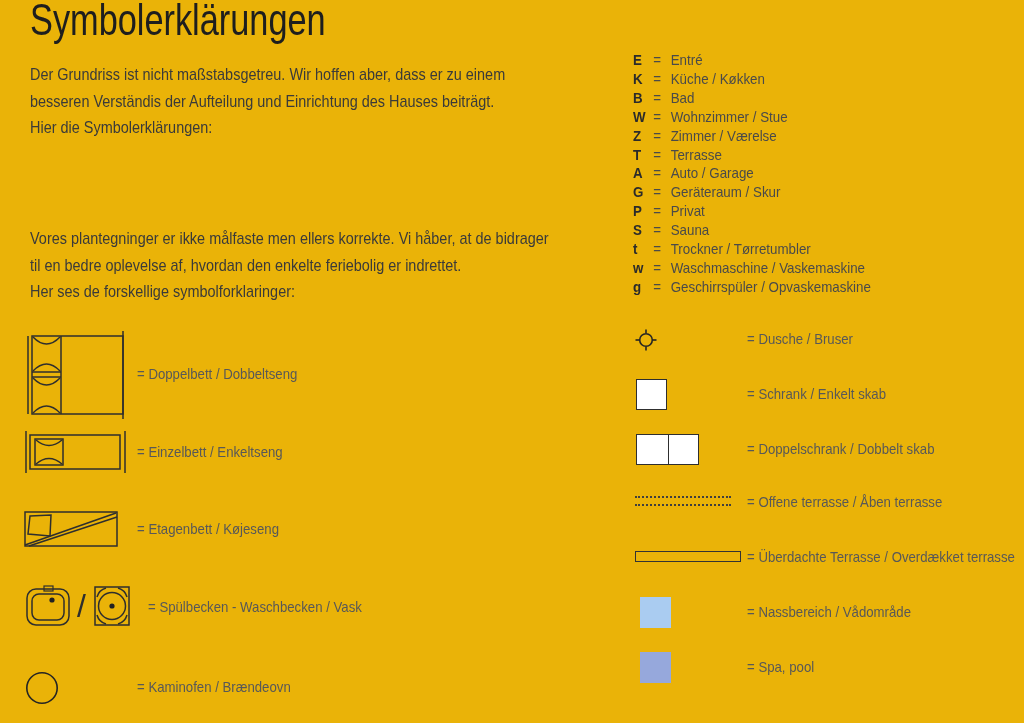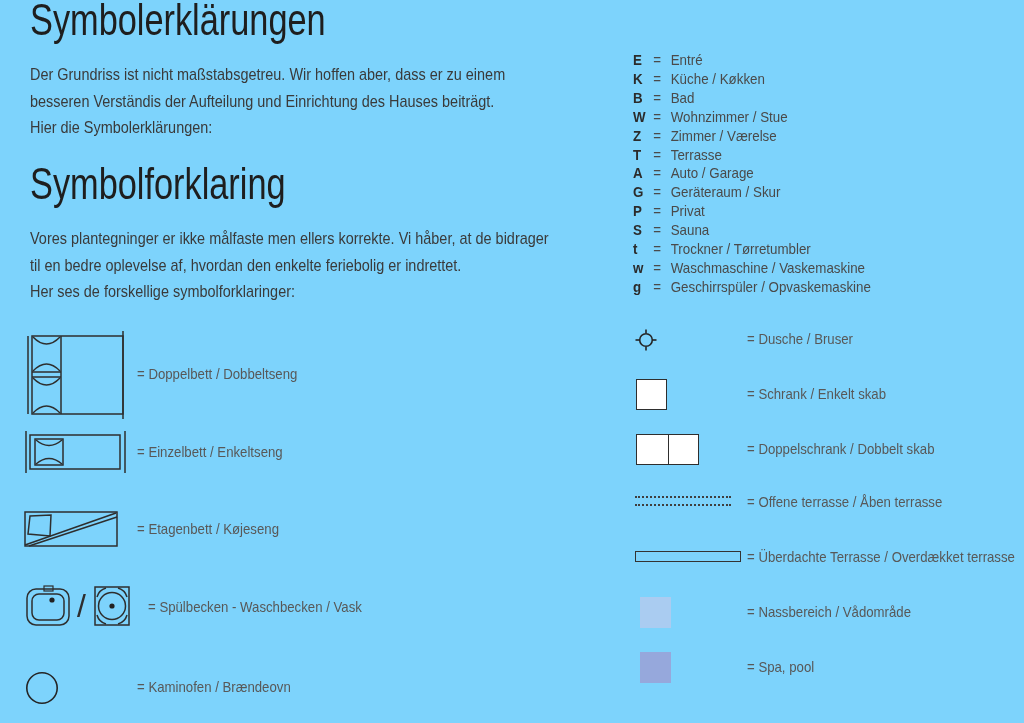--- a/index.html
+++ b/index.html
@@ -1,17 +1,17 @@
 <!DOCTYPE html>
 <html><head>
 <meta charset="utf-8">
 <style>
   html,body { margin:0; padding:0; background:#fff; }
   .page {
-    position:relative; width:1024px; height:723px; background:#7dd3fc;
+    position:relative; width:1024px; height:723px; background:#eab308;
     font-family:"Liberation Sans", sans-serif; color:#3c3c3c; overflow:hidden;
   }
   .title {
     position:absolute; left:30px; margin:0; font-weight:400; color:#1e1e1e;
     font-size:44px; line-height:52px; white-space:nowrap;
   }
   .condense { display:inline-block; transform:scaleX(0.78); transform-origin:0 50%; }
   .para {
     position:absolute; left:30px; width:660px; font-size:17px; line-height:26.5px;
     color:#3a3a3a; white-space:pre-line; transform:scaleX(0.85); transform-origin:0 0;
@@ -51,21 +51,20 @@
 </head>
 <body>
 
 <div class="page">
 
   <h1 class="title" style="top:-6px"><span class="condense">Symbolerklärungen</span></h1>
   <div class="para" style="top:62px">Der Grundriss ist nicht maßstabsgetreu. Wir hoffen aber, dass er zu einem
 besseren Verständis der Aufteilung und Einrichtung des Hauses beiträgt.
 Hier die Symbolerklärungen:</div>
 
-  <h1 class="title" style="top:158px"><span class="condense">Symbolforklaring</span></h1>
   <div class="para" style="top:226px">Vores plantegninger er ikke målfaste men ellers korrekte. Vi håber, at de bidrager
 til en bedre oplevelse af, hvordan den enkelte feriebolig er indrettet.
 Her ses de forskellige symbolforklaringer:</div>
 
   <div class="codes">
     <div class="code-row">
         <span class="code-letter">E</span>
         <span class="code-eq">=</span>
         <span class="code-label">Entré</span>
       </div>

